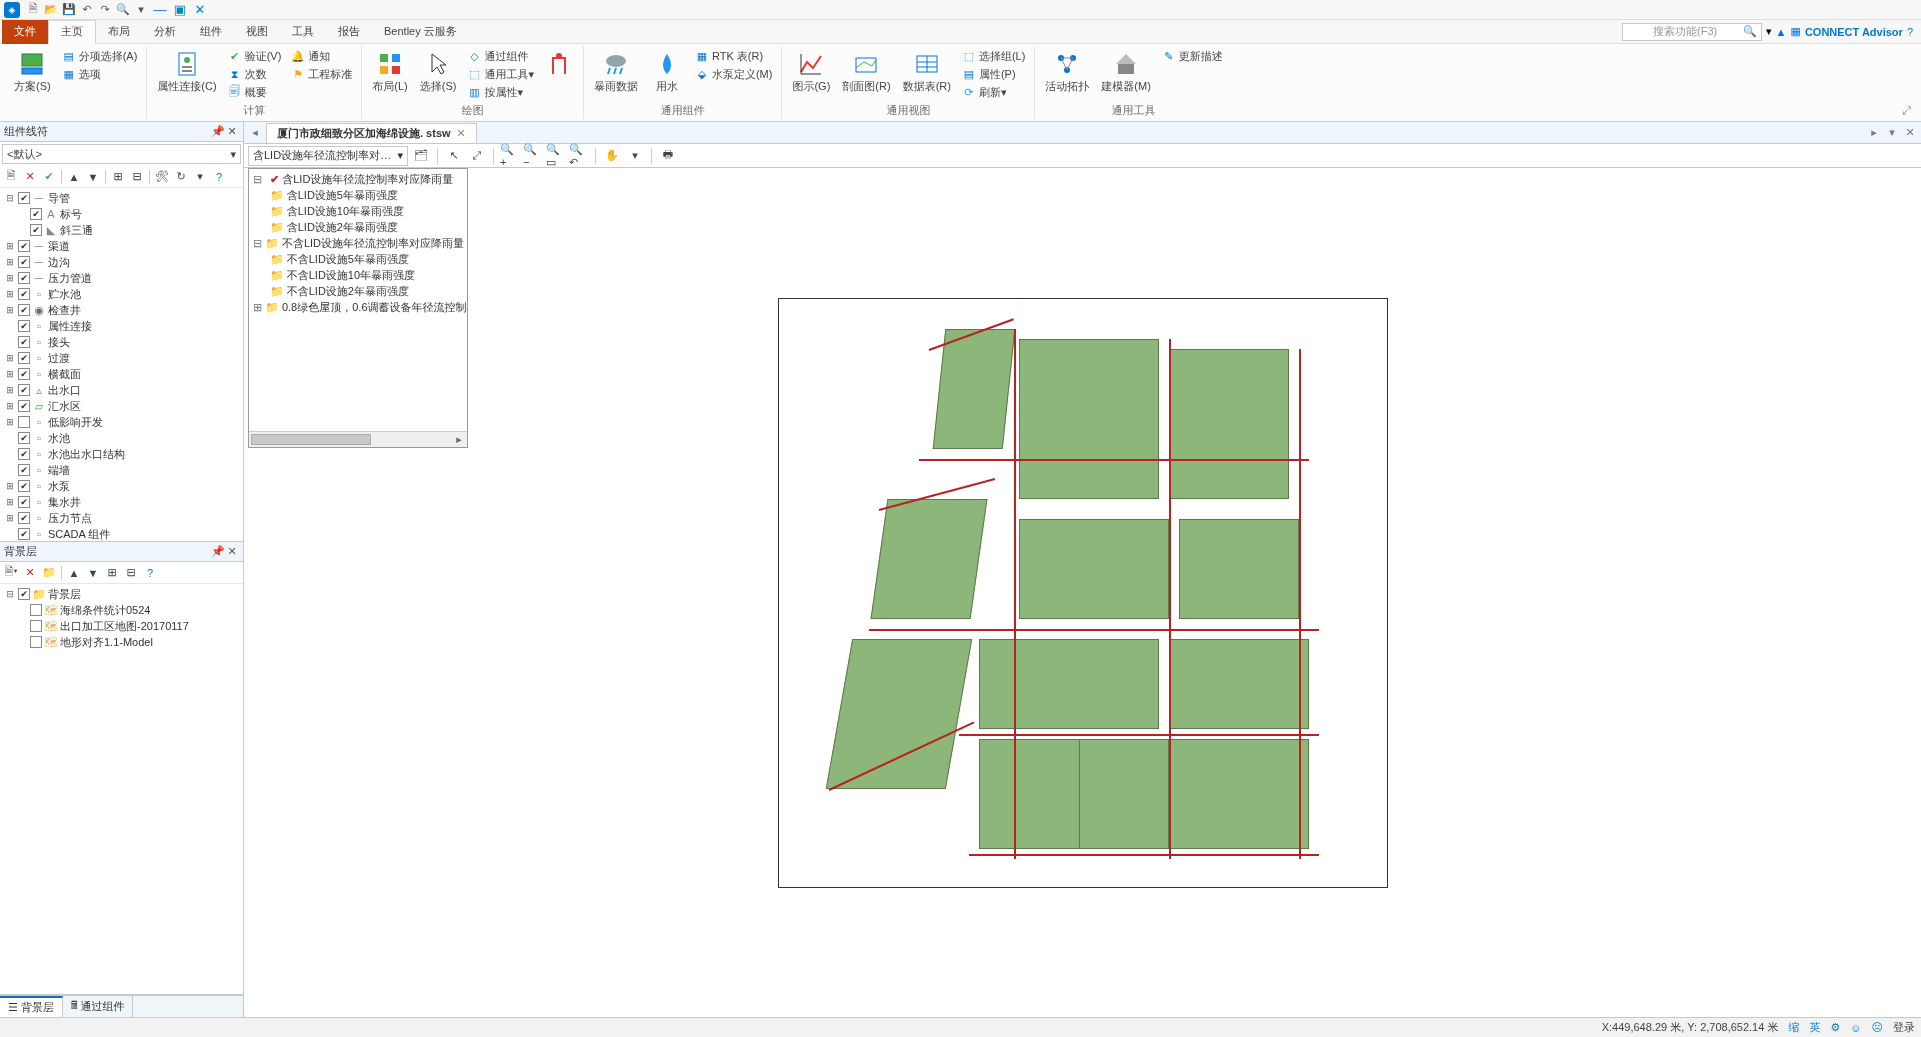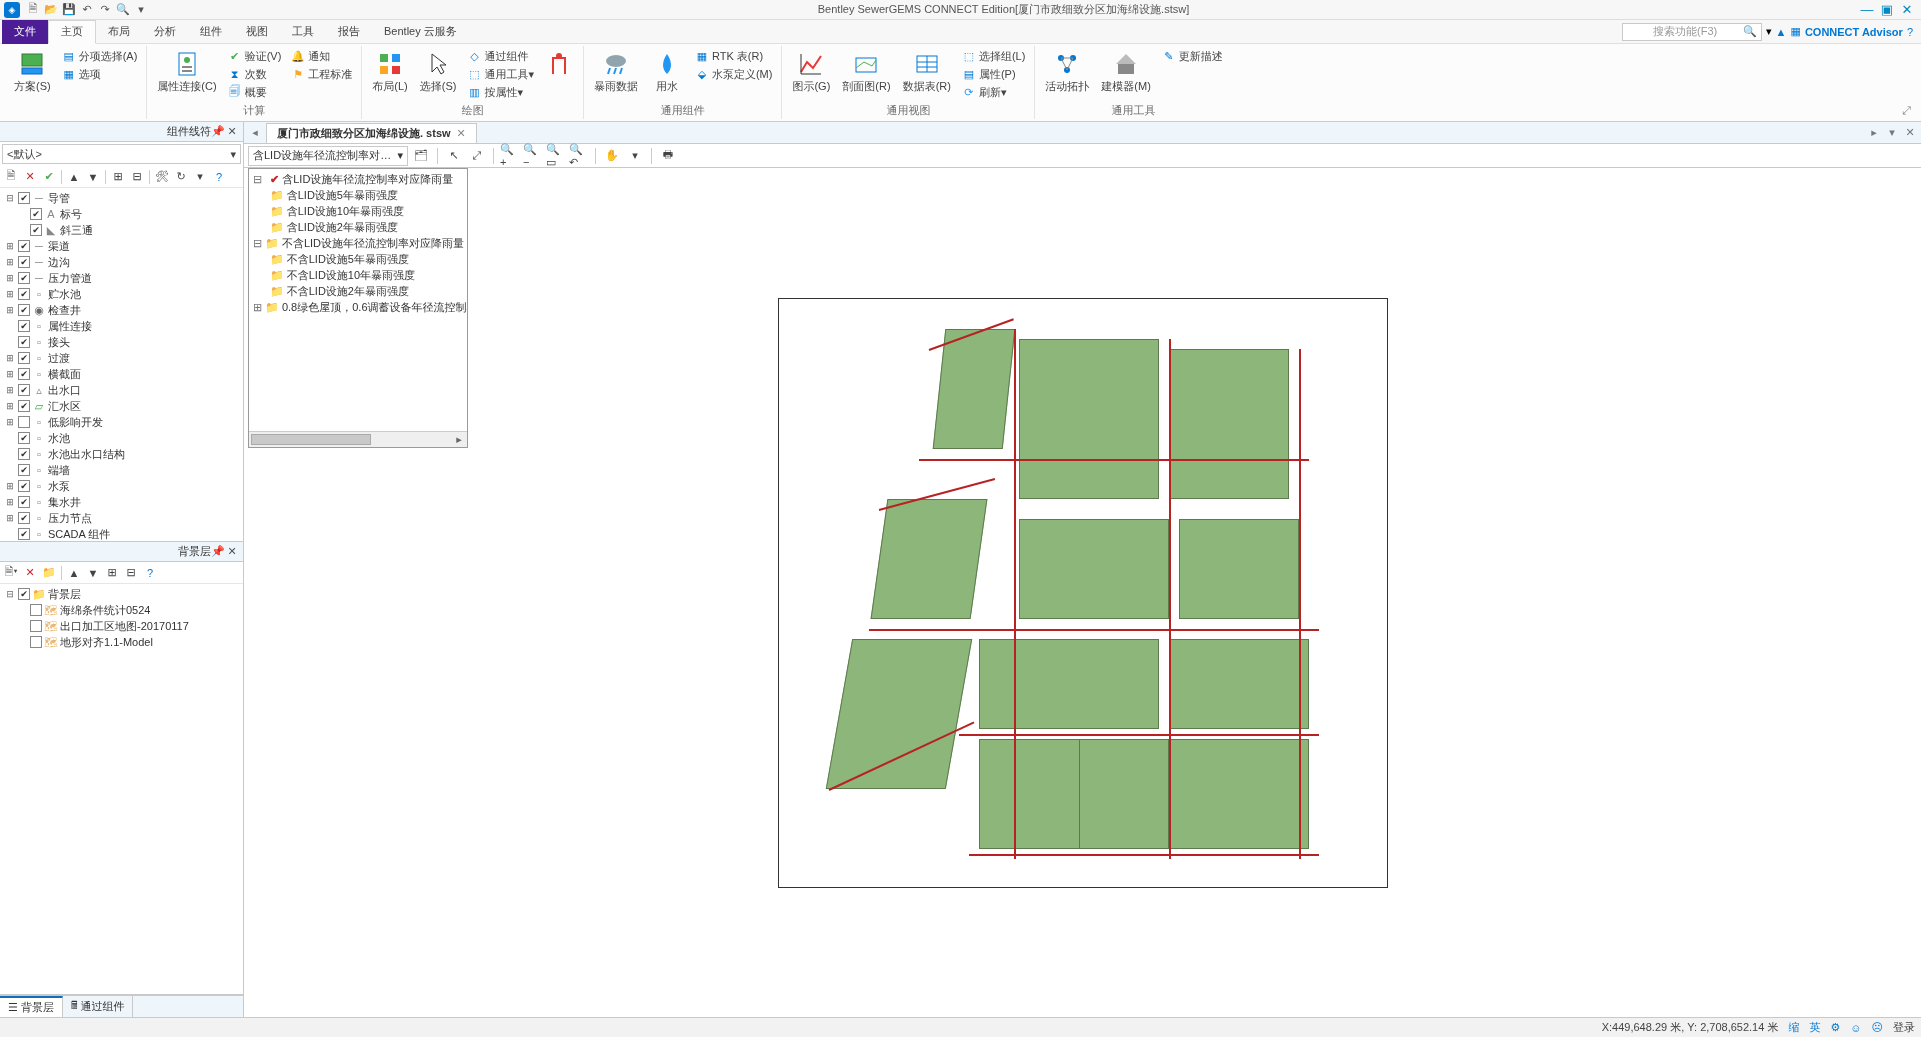--- a/index.html
+++ b/index.html
@@ -3,41 +3,41 @@
 <meta charset="utf-8">
 <style>
 * { box-sizing: border-box; margin: 0; padding: 0; font-family: "Microsoft YaHei", "Segoe UI", sans-serif; font-size: 11px; }
 body { background: #fff; overflow: hidden; height: 100vh; display: flex; flex-direction: column; }
 .titlebar { height: 20px; background: #f7f7f7; display: flex; align-items: center; padding: 0 4px; border-bottom: 1px solid #ddd; }
 .titlebar .app-icon { width: 16px; height: 16px; background: #0078d4; border-radius: 3px; margin-right: 4px; display:inline-flex;align-items:center;justify-content:center;color:#fff;font-size:9px;}
 .titlebar .qat-btn { width: 18px; height: 16px; display: inline-flex; align-items: center; justify-content: center; cursor: pointer; color:#555;}
 .titlebar .title-text { flex: 1; text-align: center; color: #555; font-size: 11px; }
 .titlebar .win-btn { width: 20px; height: 16px; display: inline-flex; align-items: center; justify-content: center; color: #0087c6; cursor: pointer; font-size:13px;}
 .menubar { height: 24px; background: #f7f7f7; display: flex; align-items: center; padding: 0 2px; border-bottom: 1px solid #e0e0e0; }
-.menubar .file-tab { background: #4c1d95; color: #fff; padding: 3px 12px; height: 24px; display: flex; align-items: center; cursor: pointer; }
+.menubar .file-tab { background: #c2410c; color: #fff; padding: 3px 12px; height: 24px; display: flex; align-items: center; cursor: pointer; }
 .menubar .menu-tab { padding: 2px 12px; height: 24px; display: flex; align-items: center; cursor: pointer; color: #444; }
 .menubar .menu-tab.active { background:#fcfcfc; border:1px solid #d5d5d5; border-bottom:1px solid #fcfcfc; }
 .menubar .right-tools { margin-left: auto; display: flex; align-items: center; gap: 4px; padding-right:6px;}
 .menubar .search-box { border: 1px solid #c9c9c9; width: 140px; height: 18px; padding: 0 4px; color: #999; background: #fff; display:flex;align-items:center;text-align:center;}
 .menubar .connect-adv { color: #0078d4; font-weight:bold; cursor:pointer;}
 .ribbon { height: 78px; background: #fcfcfc; border-bottom: 1px solid #ccc; display: flex; padding: 2px 4px; }
 .ribbon-group { border-right: 1px solid #e4e4e4; padding: 0 6px; display: flex; flex-direction: column; align-items:center; position:relative;}
 .ribbon-group .group-label { position:absolute; bottom:0; left:0; right:0; text-align:center; color:#6d6d6d; font-size:11px; padding:1px 0; }
 .ribbon-row { display:flex; gap:4px; flex:1; align-items:flex-start; padding-top:2px;}
 .big-btn { display:flex; flex-direction:column; align-items:center; justify-content:flex-start; padding:2px 4px; cursor:pointer; min-width:42px; gap:2px;}
 .big-btn .icon { width:28px; height:28px; display:flex; align-items:center;justify-content:center; color:#0078d4;}
 .big-btn .lbl { text-align:center; color:#444; line-height:12px; }
 .small-stack { display:flex; flex-direction:column; gap:1px; }
 .small-btn { display:flex; align-items:center; gap:3px; padding:1px 3px; cursor:pointer; color:#444; white-space:nowrap;}
 .small-btn .ic { width:14px; height:14px; display:inline-flex;align-items:center;justify-content:center; color:#0078d4;}
 .workspace { flex:1; display:flex; overflow:hidden; }
 .left-dock { width:244px; display:flex; flex-direction:column; border-right:1px solid #c9c9c9; background:#fff;}
 .panel { display:flex; flex-direction:column; border-bottom:1px solid #c9c9c9;}
 .panel-titlebar { background:#eef5fb; height:20px; display:flex; align-items:center; padding:0 4px; border-bottom:1px solid #c9c9c9;}
-.panel-titlebar .ptitle { flex:1; color:#333;text-align:right;}
+.panel-titlebar .ptitle { flex:1; color:#333;}
 .panel-titlebar .pbtn { width:14px; text-align:center; color:#555; cursor:pointer;}
 .panel-toolbar { height:22px; display:flex; align-items:center; gap:1px; padding:0 2px; border-bottom:1px solid #e6e6e6;}
 .panel-toolbar .tbtn { width:18px; height:18px; display:inline-flex;align-items:center;justify-content:center; cursor:pointer; color:#444;}
 .panel-toolbar .tsep { width:1px; height:14px; background:#ccc; margin:0 2px;}
 .combo-default { border:1px solid #c9c9c9; height:20px; margin:2px; display:flex; align-items:center; padding:0 4px; color:#444; justify-content:space-between;}
 .tree { overflow:auto; flex:1; padding:2px;}
 .tree-item { display:flex; align-items:center; gap:2px; padding:0 2px; height:16px; white-space:nowrap; color:#333;}
 .tree-item .exp { width:12px; text-align:center; color:#6a6a6a; cursor:pointer; font-size:9px;}
 .tree-item .chk { width:12px; height:12px; border:1px solid #888; display:inline-flex;align-items:center;justify-content:center; font-size:9px; cursor:pointer;}
 .tree-item .chk.on::after{content:"✔"; color:#333;}
@@ -79,21 +79,20 @@
 
 <div class="titlebar">
   <span class="app-icon">◈</span>
   <span class="qat-btn">🗎</span>
   <span class="qat-btn">📂</span>
   <span class="qat-btn">💾</span>
   <span class="qat-btn">↶</span>
   <span class="qat-btn">↷</span>
   <span class="qat-btn">🔍</span>
   <span class="qat-btn">▾</span>
-  <span class="title-text">Bentley SewerGEMS CONNECT Edition[厦门市政细致分区加海绵设施.stsw]</span>
   <span class="win-btn">—</span>
   <span class="win-btn">▣</span>
   <span class="win-btn">✕</span>
 </div>
 
 <div class="menubar">
   <div class="file-tab">文件</div>
   <div class="menu-tab active">主页</div>
   <div class="menu-tab">布局</div>
   <div class="menu-tab">分析</div>

